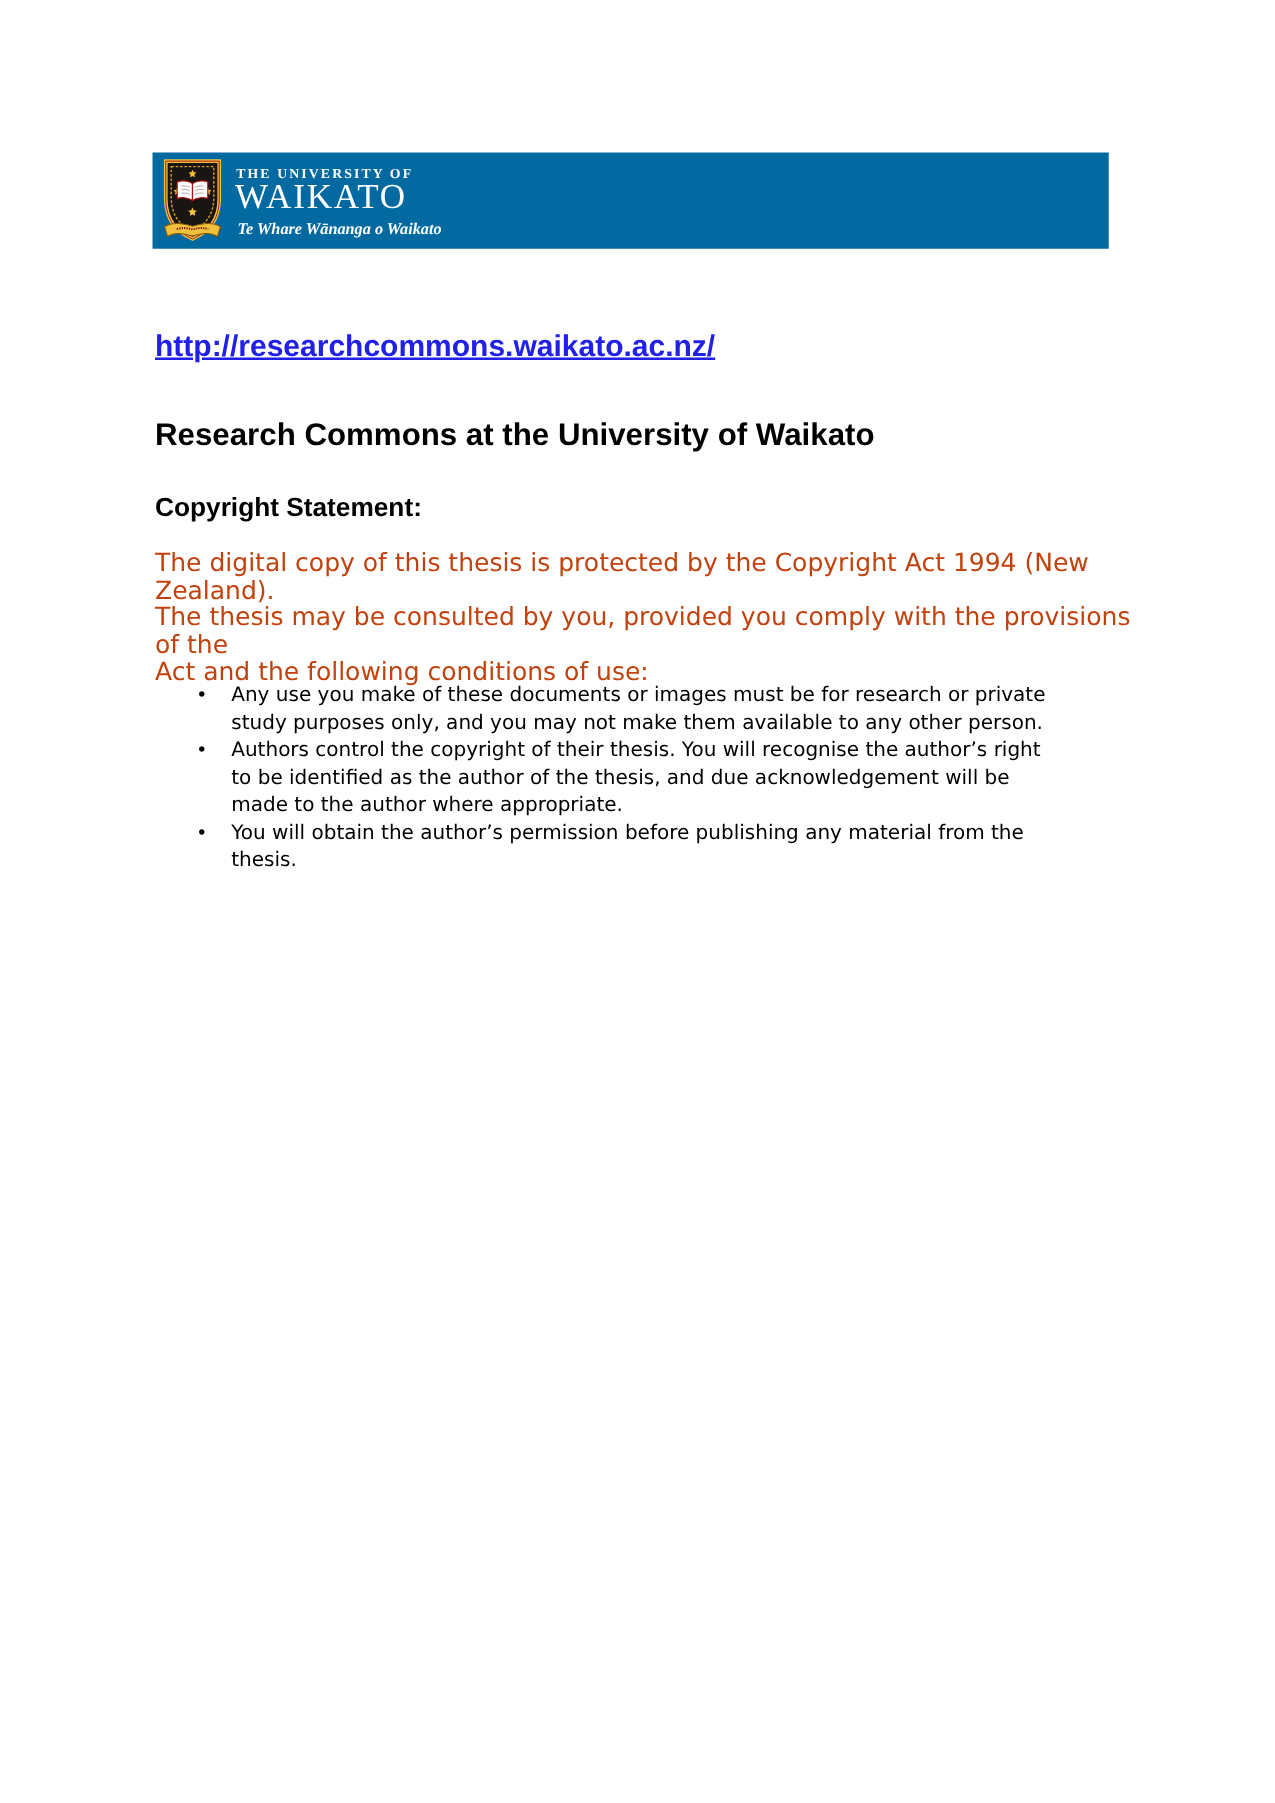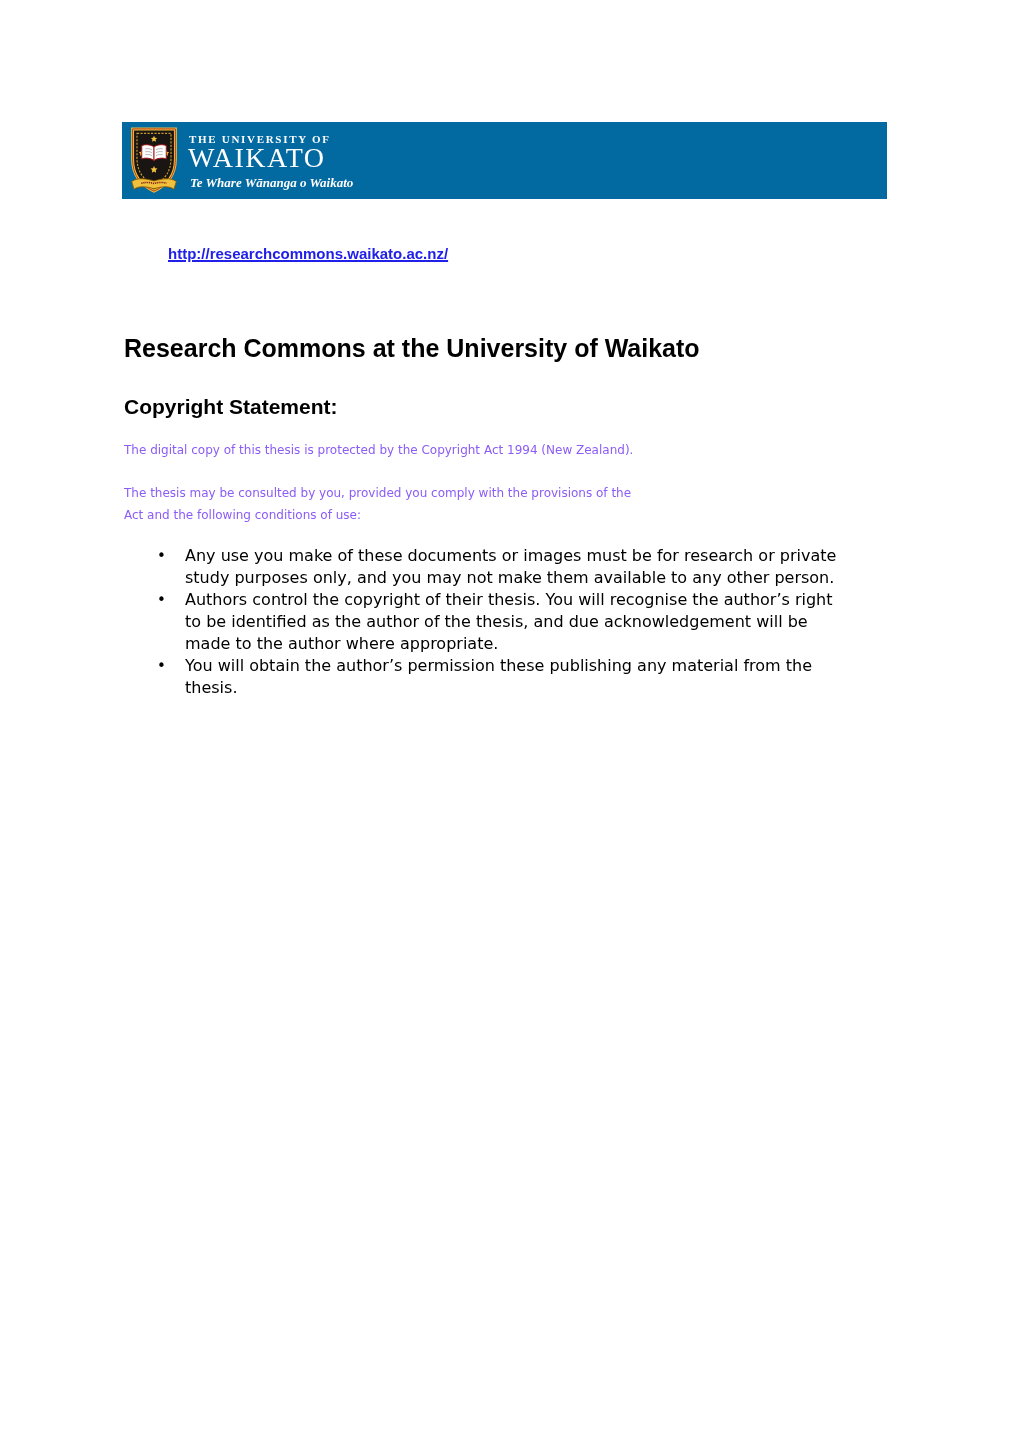--- a/index.html
+++ b/index.html
@@ -32,38 +32,38 @@
     font-size:13px; color:#fff; white-space:nowrap;
   }
   .site-title {
     position:absolute; left:237px; top:23px;
     font-family:"Liberation Sans", sans-serif; font-weight:400;
     font-size:27px; line-height:33px; letter-spacing:0.5px; color:#fff; white-space:nowrap;
   }
 
   
   .repo-link {
-    position:absolute; left:124px; top:240px;
+    position:absolute; left:124px; top:264px;
     font-family:"Liberation Sans", sans-serif; font-weight:700;
-    font-size:15px; line-height:27px;
+    font-size:24px; line-height:27px;
     color:#2020e8; text-decoration:underline; text-decoration-thickness:2px;
-    white-space:nowrap; cursor:pointer;margin-left:44px;
+    white-space:nowrap; cursor:pointer;
   }
   .doc-h1 {
     position:absolute; left:124px; top:335px;
     font-family:"Liberation Sans", sans-serif; font-weight:700;
     font-size:25px; line-height:27px; white-space:nowrap;
   }
   .doc-h2 {
     position:absolute; left:124px; top:393px;
     font-family:"Liberation Sans", sans-serif; font-weight:700;
     font-size:21px; line-height:27px; white-space:nowrap;
   }
   .para {
-    font-size:12px; line-height:22px; color:#8b5cf6;
+    font-size:20px; line-height:22px; color:#c2410c;
     white-space:pre-line;
   }
   .p1 { position:absolute; left:124px; top:439px; width:790px; }
   .p2 { position:absolute; left:124px; top:482px; width:790px; }
   .conditions {
     position:absolute; left:124px; top:545px; width:780px;
     list-style:none;
   }
   .conditions li { display:flex; }
   .bullet {
@@ -125,18 +125,18 @@
 study purposes only, and you may not make them available to any other person.</span>
     </li>
     <li>
       <span class="bullet">•</span>
       <span class="cond-text">Authors control the copyright of their thesis. You will recognise the author’s right
 to be identified as the author of the thesis, and due acknowledgement will be
 made to the author where appropriate.</span>
     </li>
     <li>
       <span class="bullet">•</span>
-      <span class="cond-text">You will obtain the author’s permission these publishing any material from the
+      <span class="cond-text">You will obtain the author’s permission before publishing any material from the
 thesis.</span>
     </li>
   </ul>
 
 </div>
 
 </body></html>

